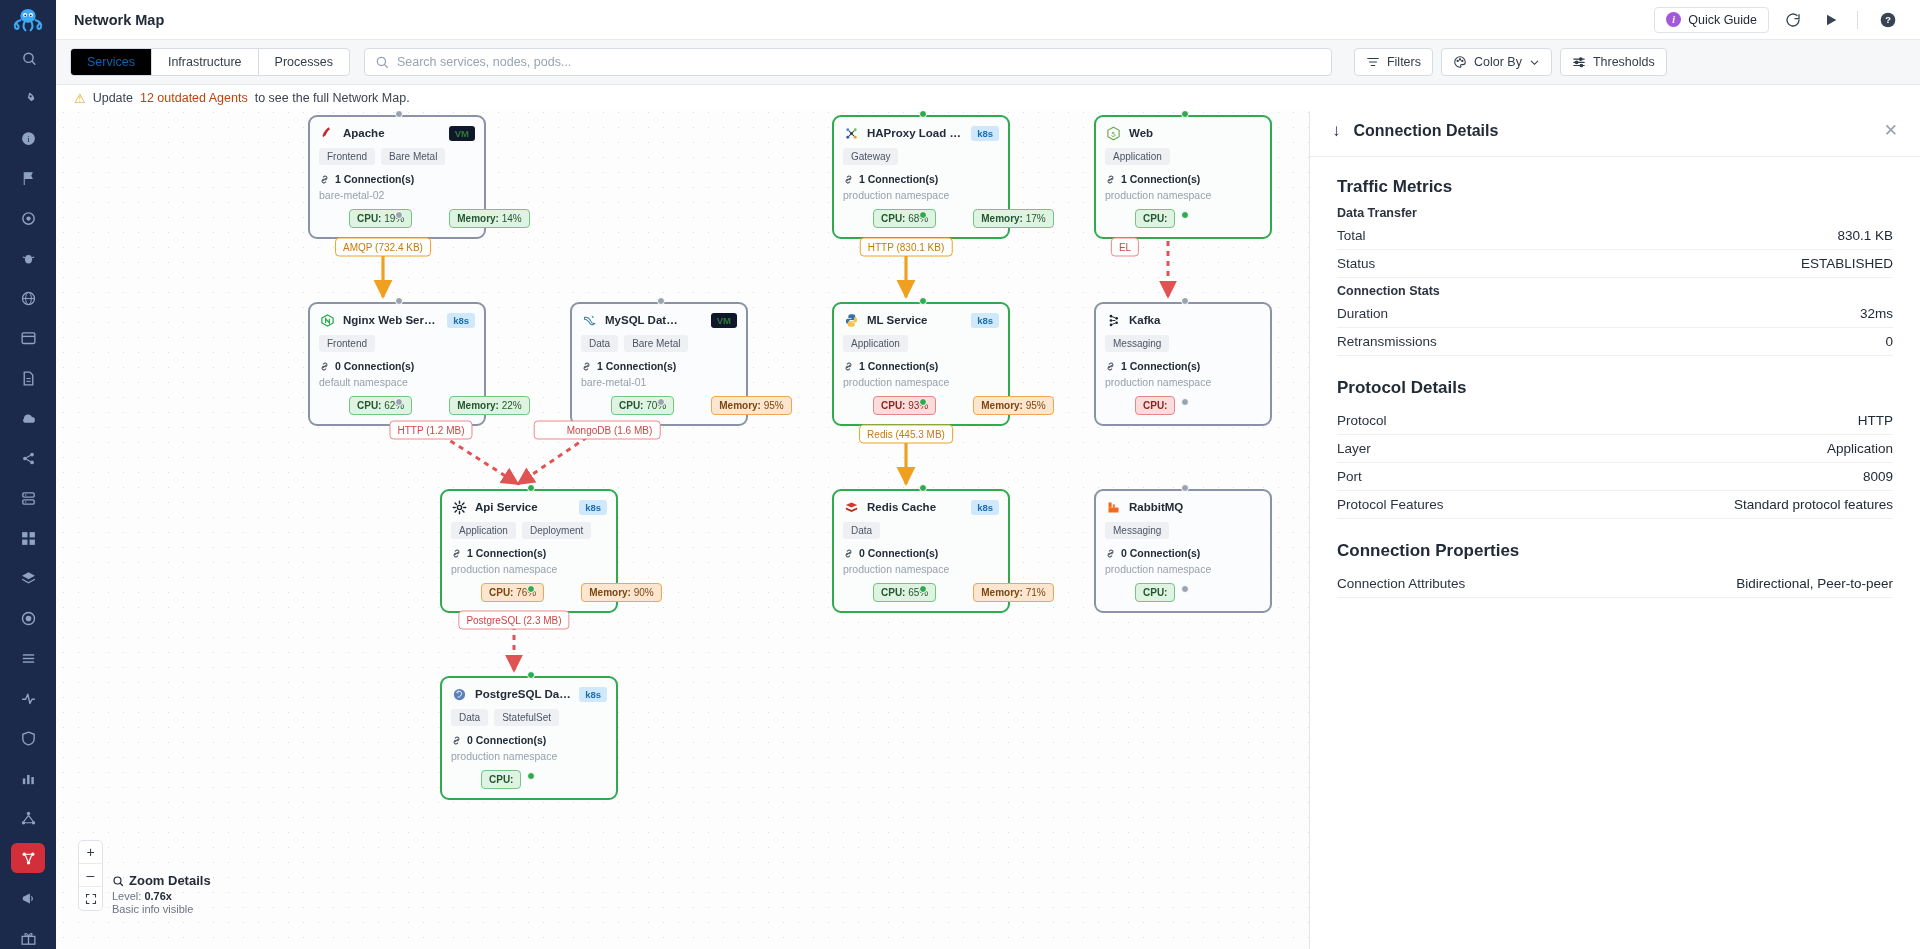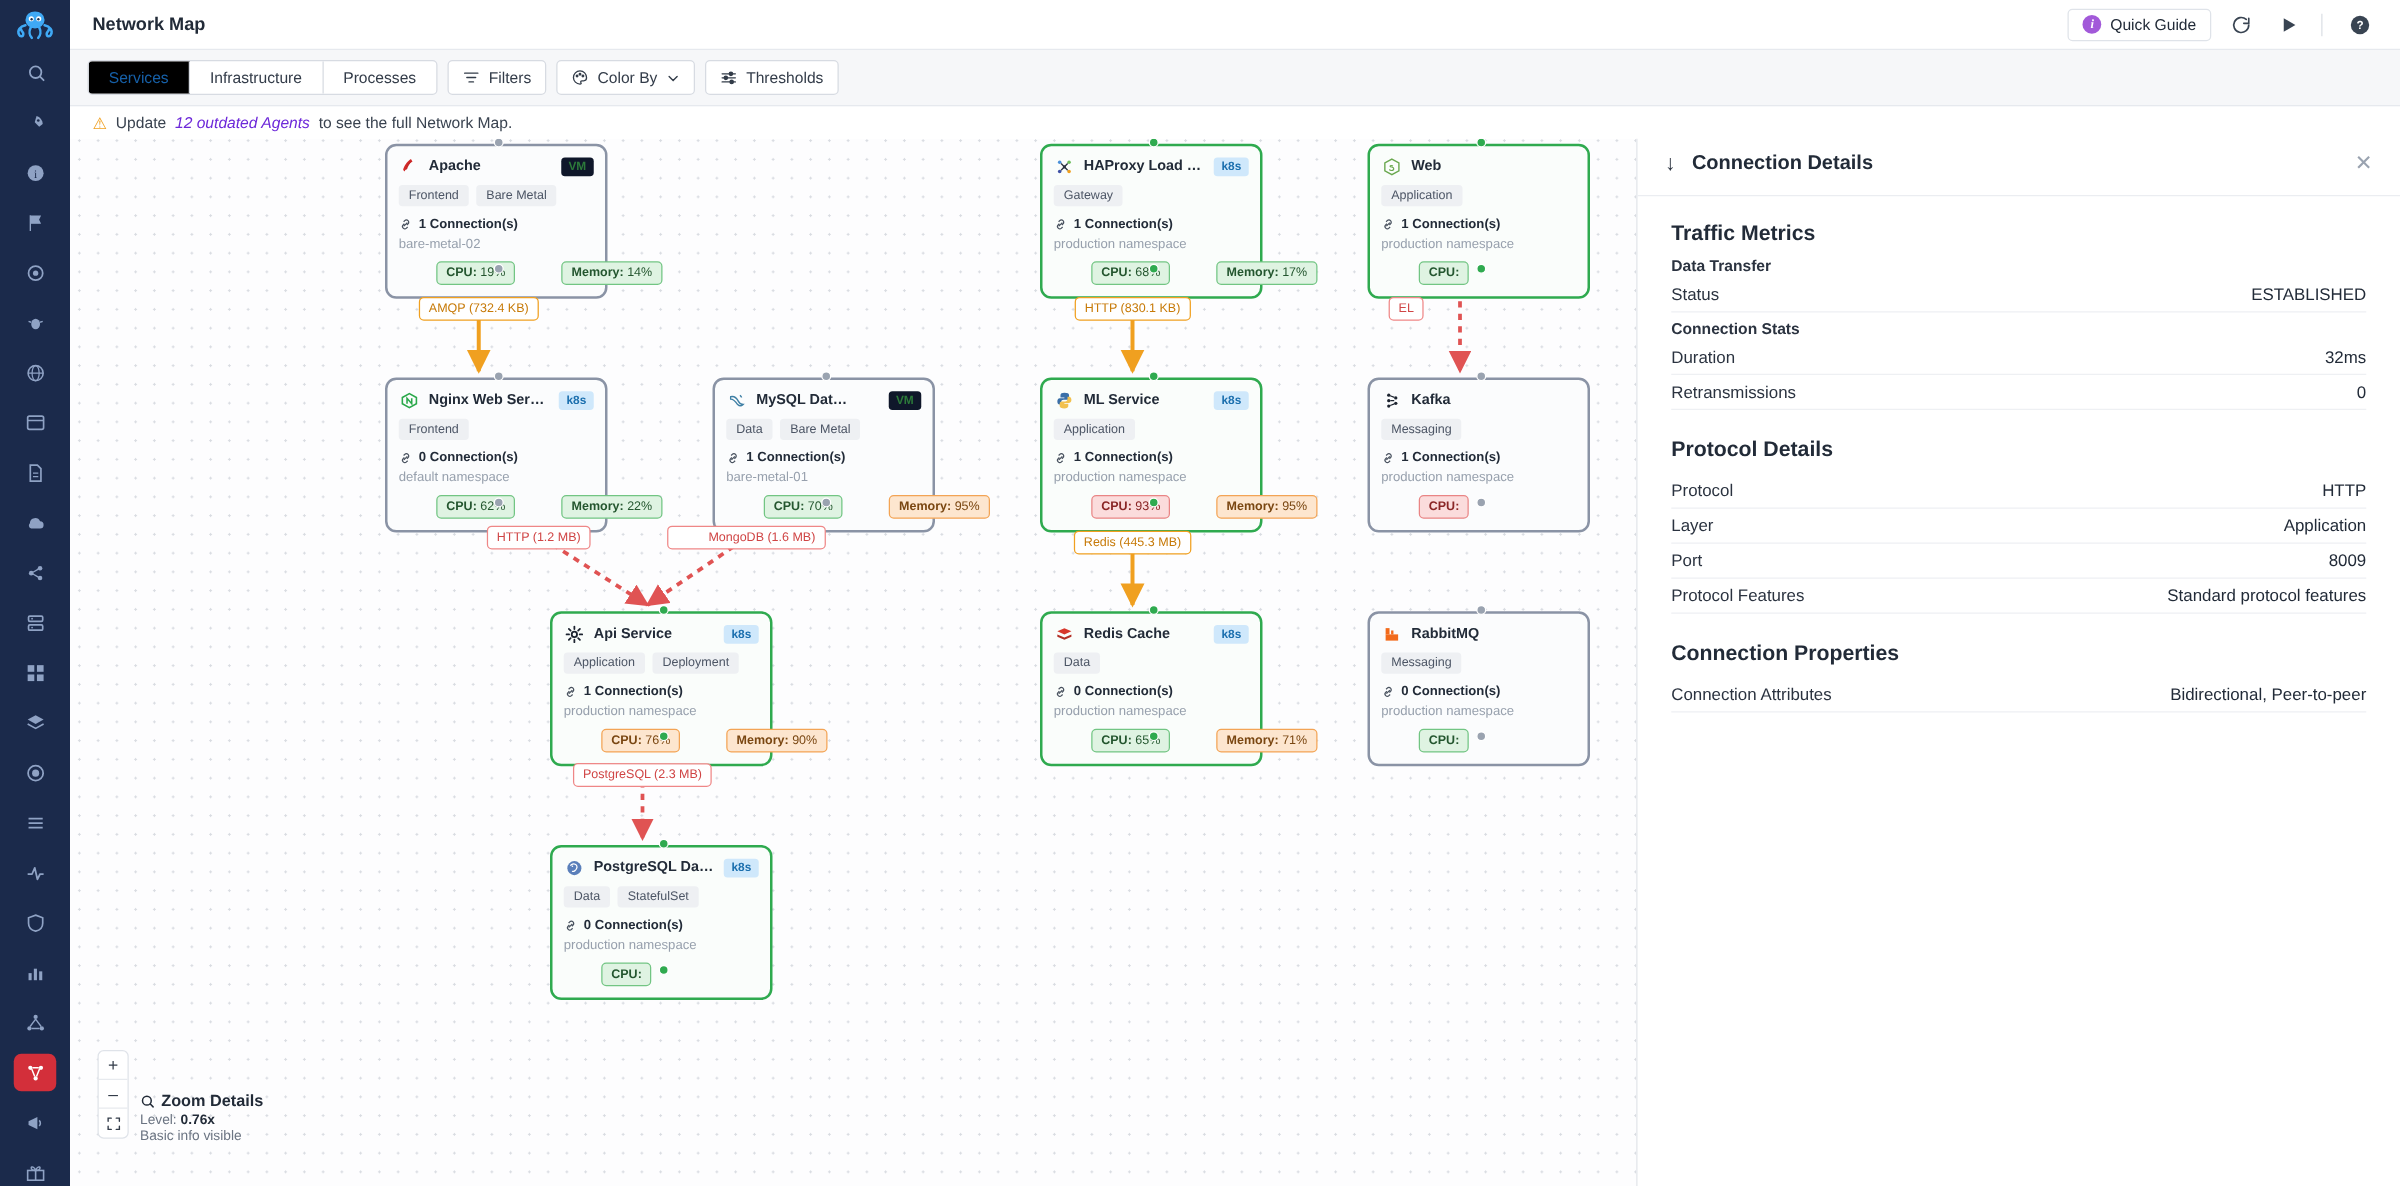--- a/index.html
+++ b/index.html
@@ -99,21 +99,21 @@
   .tbtn svg { width: 14px; height: 14px; display: block; }
 
   
   #warnbar {
     position: absolute; left: 56px; top: 85px; right: 0; height: 26px;
     display: flex; align-items: center; gap: 7px; padding-left: 18px;
     font-size: 12.5px; color: #3a4350; z-index: 28;
     background: #fff;
   }
   #warnbar .wtri { font-size: 13px; color: #f0a020; }
-  #warnbar a { color: #6d28d9; text-decoration: none; font-style: italic; }
+  #warnbar a { color: #c2410c; text-decoration: none; }
 
   
   #canvas {
     position: absolute; left: 56px; top: 105px; right: 0; bottom: 0;
     background-color: #fdfdfe;
     background-image: radial-gradient(#d8dbe1 0.9px, transparent 0.9px);
     background-size: 15px 15px;
     overflow: hidden; z-index: 5;
   }
   #edges { position: absolute; left: 0; top: 0; width: 100%; height: 100%; }
@@ -419,20 +419,27 @@
     </svg>
   </div>
 </div>
 
 <div id="toolbar">
   <div class="tabs" id="tabs-host">
       <div class="tab active">Services</div>
       <div class="tab">Infrastructure</div>
       <div class="tab">Processes</div>
     </div>
+  <div class="search-wrap">
+    <svg viewBox="0 0 24 24" fill="none" stroke="currentColor" stroke-width="2.2">
+      <circle cx="11" cy="11" r="7"></circle>
+        <line x1="16.5" y1="16.5" x2="21" y2="21" stroke-linecap="round"></line>
+    </svg>
+    <input class="search-input" value="" placeholder="Search services, nodes, pods..." style="">
+  </div>
   <div class="tbtn">
     <svg viewBox="0 0 24 24" stroke="currentColor" stroke-width="2" stroke-linecap="round">
       <line x1="3" y1="6" x2="21" y2="6"></line>
         <line x1="6" y1="12" x2="18" y2="12"></line>
         <line x1="9" y1="18" x2="15" y2="18"></line>
     </svg>
     <span>Filters</span>
   </div>
   <div class="tbtn">
     <svg viewBox="0 0 24 24" fill="none" stroke="currentColor" stroke-width="1.8">
@@ -846,20 +853,24 @@
 <div id="panel">
   <div class="phead">
     <span class="parrow">↓</span>
     <span class="ptitle">Connection Details</span>
     <span class="pclose">✕</span>
   </div>
   <div class="pbody" id="panel-body">
       <div class="sec-title">Traffic Metrics</div>
       <div class="sub-label">Data Transfer</div>
       <div class="row">
+        <span>Total</span>
+        <span class="rv">830.1 KB</span>
+      </div>
+      <div class="row">
         <span>Status</span>
         <span class="rv">ESTABLISHED</span>
       </div>
       <div class="sub-label">Connection Stats</div>
       <div class="row">
         <span>Duration</span>
         <span class="rv">32ms</span>
       </div>
       <div class="row">
         <span>Retransmissions</span>

